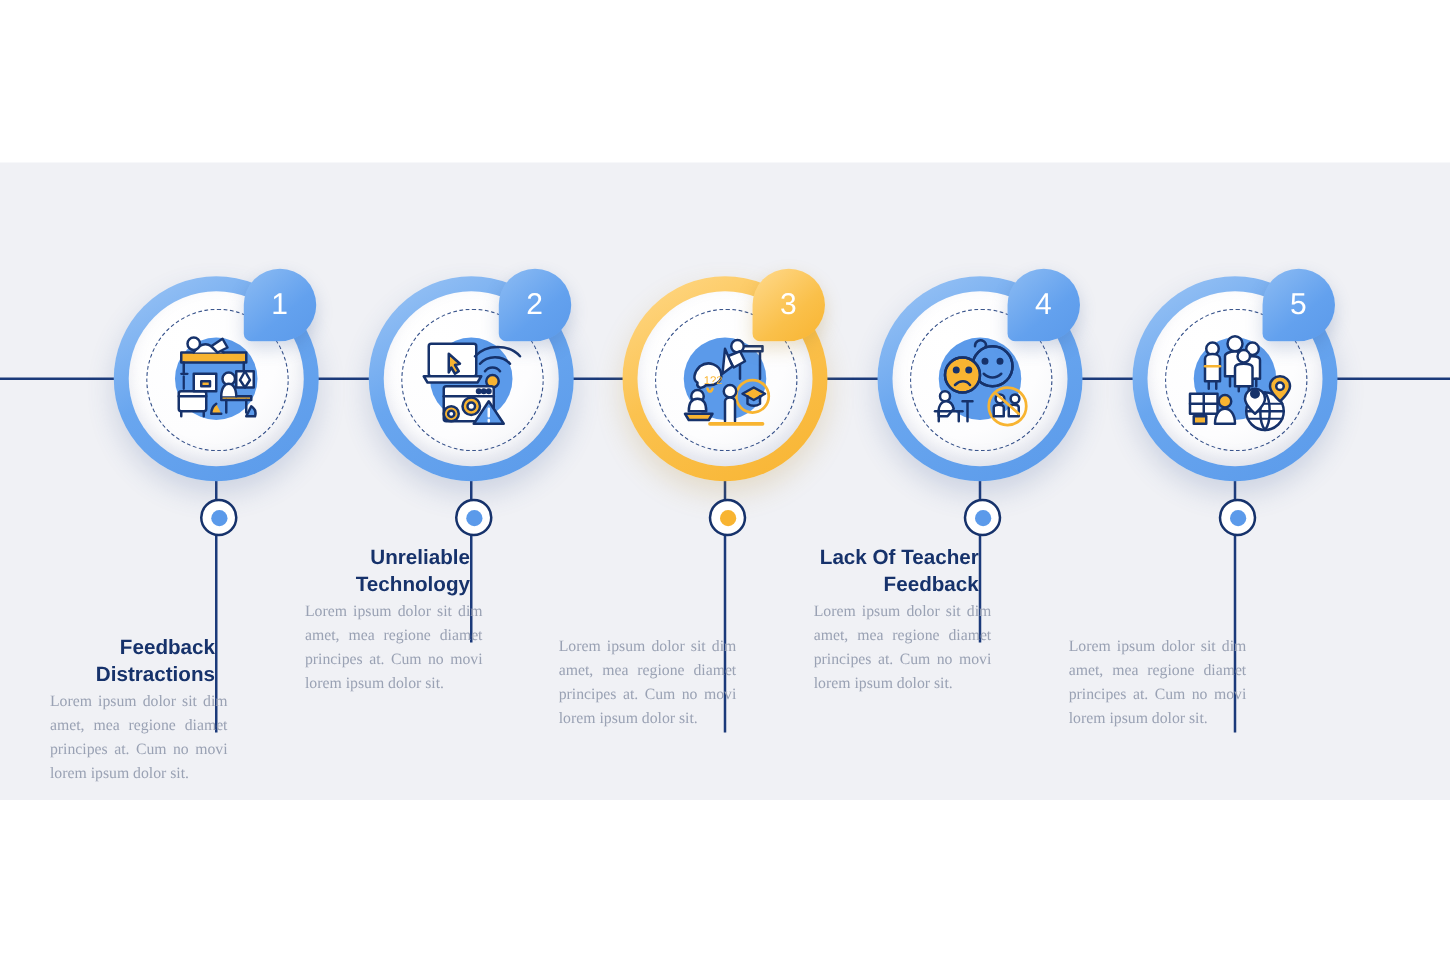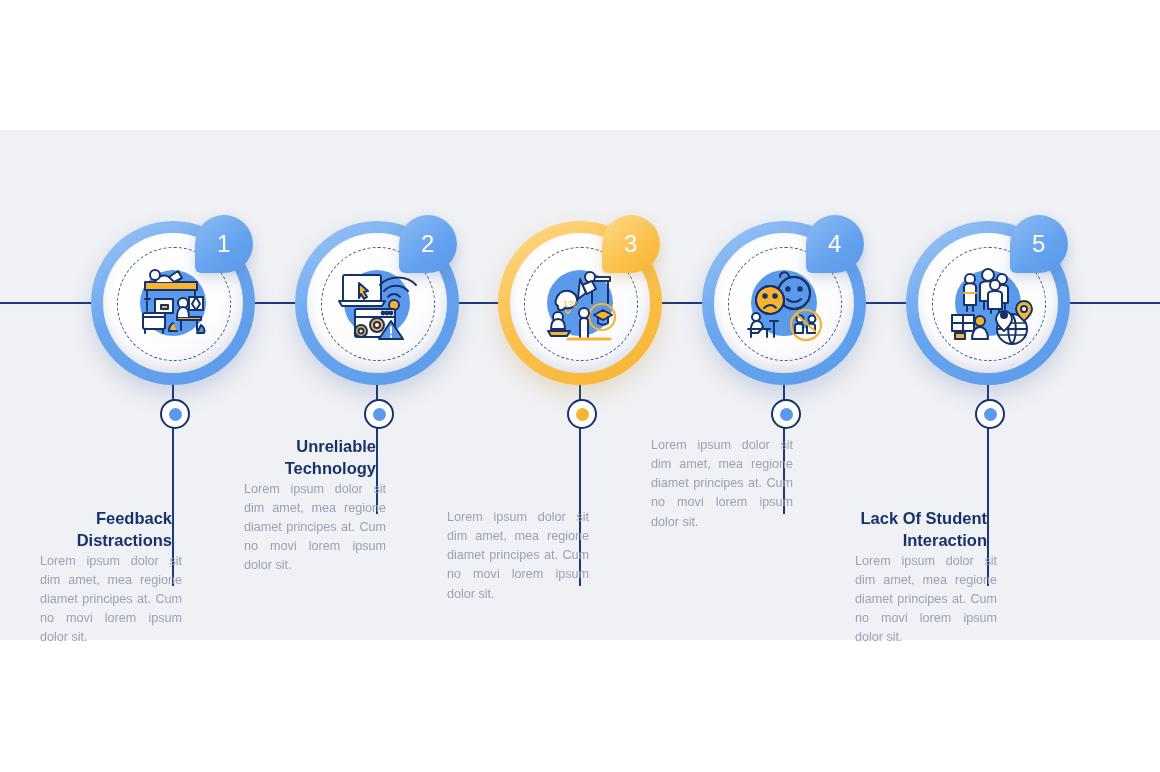--- a/index.html
+++ b/index.html
@@ -84,21 +84,21 @@
   .tblock .title{
     color:#16326b;font-size:16.5px;font-weight:bold;line-height:1.32;
     text-align:right;width:150px;padding-right:18px;
     white-space:pre-line;
   }
   .tblock .divider{
     width:1.6px;background:#1b3a7a;align-self:stretch;flex:none;
   }
   .tblock .body{
     color:#9aa2b4;font-size:12.6px;line-height:1.52;
-    text-align:justify;width:142px;padding-left:18px;
+    text-align:justify;width:142px;padding-left:18px;font-family:Liberation Serif, serif;
   }
 </style>
 </head>
 <body>
 
 <div id="stage">
   <div class="panel"></div>
   <div class="spine"></div>
   <div id="nodes">
       <div class="stem" style="left:172px;top:381px;height:205px;"></div>
@@ -260,20 +260,22 @@
               </g>
             </g>
           </svg>
         </div>
         <div class="badge">4</div>
       </div>
       <div class="dot" style="left:771px;top:399px;">
         <i></i>
       </div>
       <div class="tblock" style="left:633px;top:436px;">
+        <div class="title">Lack Of Teacher
+Feedback</div>
         <div class="divider"></div>
         <div class="body">Lorem ipsum dolor sit dim amet, mea regione diamet principes at. Cum no movi lorem ipsum dolor sit.</div>
       </div>
       <div class="stem" style="left:987px;top:381px;height:205px;"></div>
       <div class="node" style="left:906px;">
         <div class="ring"></div>
         <div class="inner"></div>
         <div class="dashring"></div>
         <div class="iconwrap">
           <svg viewBox="0 0 96 96" xmlns="http://www.w3.org/2000/svg">
@@ -308,19 +310,17 @@
               </g>
             </g>
           </svg>
         </div>
         <div class="badge">5</div>
       </div>
       <div class="dot" style="left:975px;top:399px;">
         <i></i>
       </div>
       <div class="tblock" style="left:837px;top:508px;">
-        <div class="title">Lack Of Student
-Interaction</div>
         <div class="divider"></div>
         <div class="body">Lorem ipsum dolor sit dim amet, mea regione diamet principes at. Cum no movi lorem ipsum dolor sit.</div>
       </div>
     </div>
 </div>
 
 </body></html>

